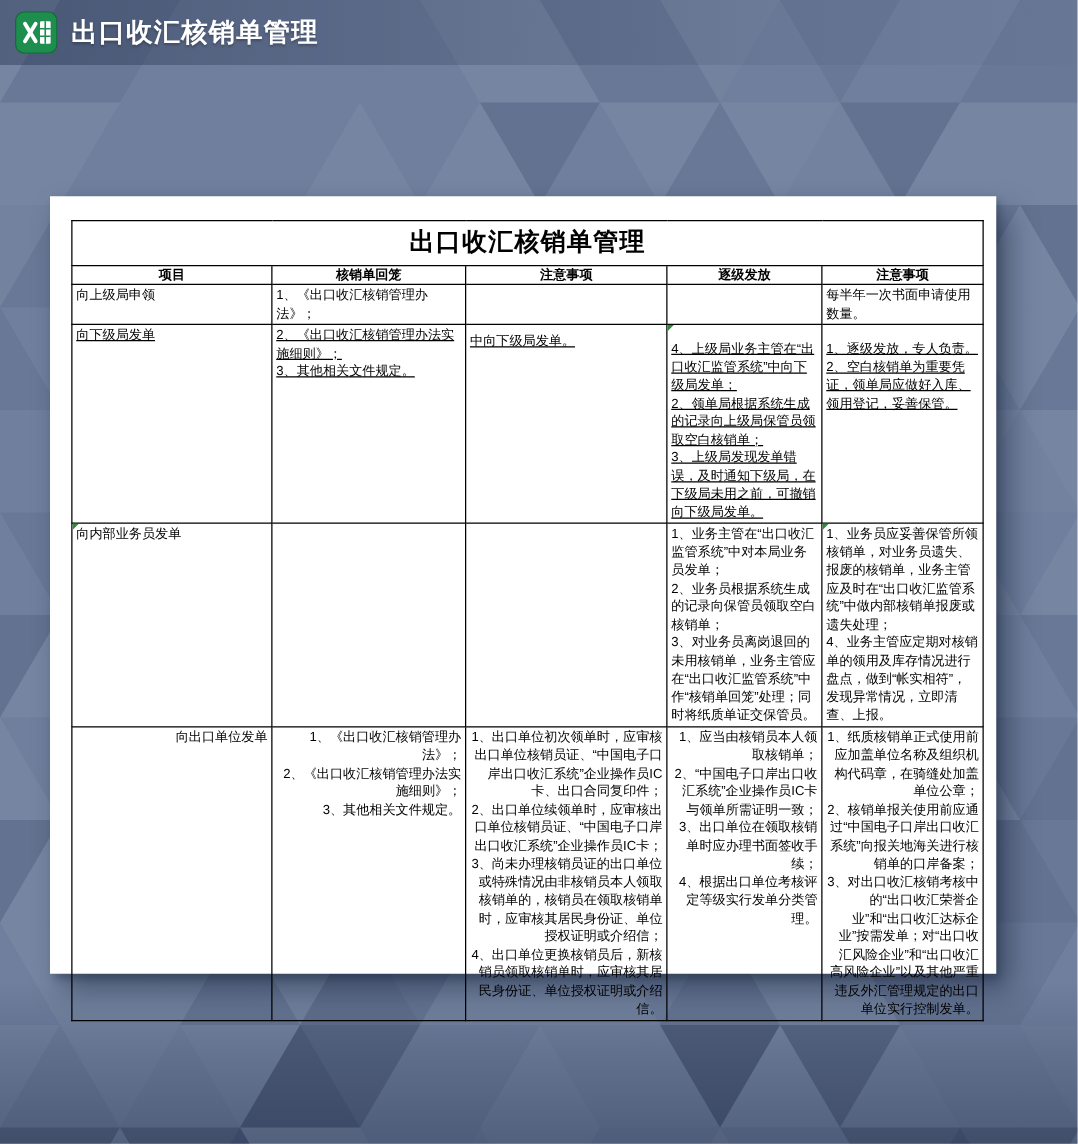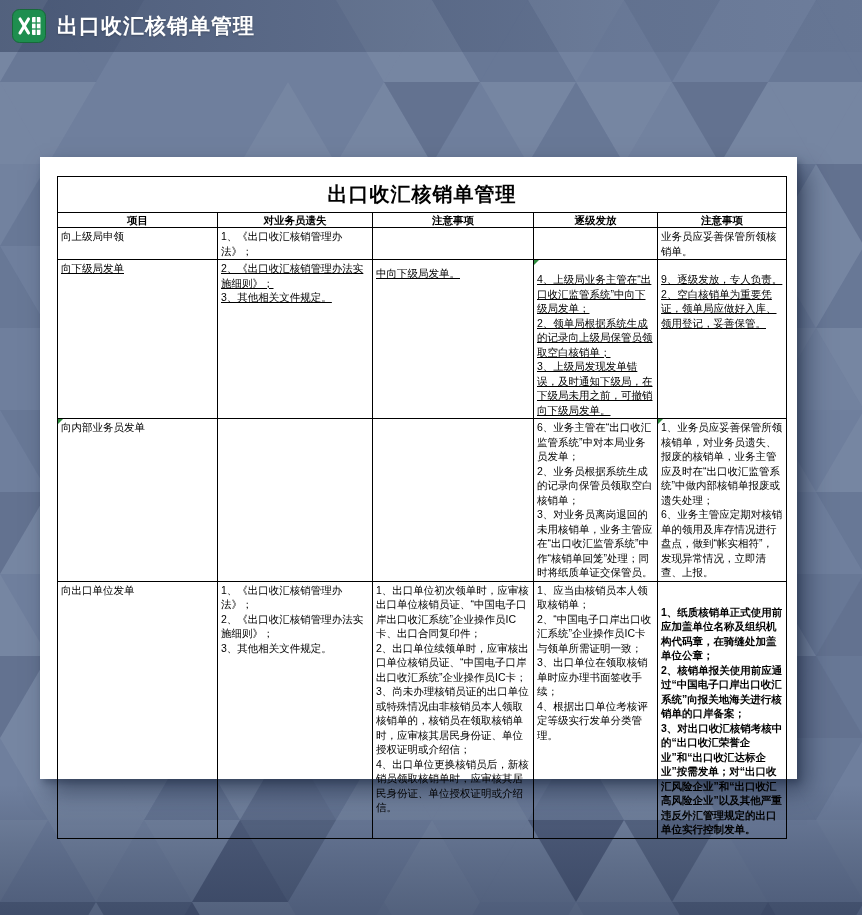--- a/index.html
+++ b/index.html
@@ -39,30 +39,30 @@
     position:relative;
   }
   .tbl-title{
     text-align:center;font-size:20px !important;font-weight:700 !important;
     line-height:33px !important;letter-spacing:1px;
   }
   tr.hdr th{
     text-align:center;font-weight:700;font-size:10.5px;line-height:14px;padding:0 2px;
   }
   .cell-text{white-space:pre-wrap;display:block;}
-  .bold .cell-text{font-weight:700;margin-top:22px;}
+  .bold .cell-text{font-weight:400;}
   .pt6{padding-top:6px !important;}
   .pt12{padding-top:12px !important;}
   .corner{
     position:absolute;left:0;top:0;width:0;height:0;
     border-top:5px solid #2E8B3D;border-right:5px solid transparent;
   }
   
   tr.r-title{height:36px;} tr.hdr{height:14px;margin-top:22px;}
-  tr.r1{height:19px;} tr.r2{height:137px;text-decoration:underline;} tr.r3{height:147px;margin-top:20px;} tr.r4{height:233px;}
+  tr.r1{height:19px;} tr.r2{height:137px;text-decoration:underline;} tr.r3{height:147px;margin-top:20px;} tr.r4{height:233px;text-align:right;}
 </style>
 </head>
 <body>
 
 <svg id="bg-tris">
     <polygon points="-96,82 -48,0 0,82" fill="rgba(255,255,255,0.025)"></polygon>
     <polygon points="-48,0 48,0 0,82" fill="rgba(255,255,255,0.055)"></polygon>
     <polygon points="0,82 48,0 96,82" fill="rgba(20,34,64,0.07)"></polygon>
     <polygon points="48,0 144,0 96,82" fill="rgba(20,34,64,0.07)"></polygon>
     <polygon points="96,82 144,0 192,82" fill="rgba(0,0,0,0)"></polygon>
@@ -372,84 +372,84 @@
         <col style="width:161px">
       <col style="width:124px">
         <col style="width:129px">
     </colgroup>
     <tbody>
         <tr class="r-title">
       <td colspan="5" class="tbl-title">出口收汇核销单管理</td>
     </tr>
     <tr class="hdr">
       <th>项目</th>
-      <th>对业务员遗失</th>
+      <th>核销单回笼</th>
       <th>注意事项</th>
       <th>逐级发放</th>
       <th>注意事项</th>
     </tr>
     <tr class="r1">
       <td>
             <span class="cell-text">向上级局申领</span>
           </td>
       <td>
             <span class="cell-text">1、《出口收汇核销管理办法》；</span>
           </td>
       <td>
             <span class="cell-text"></span>
           </td>
       <td>
             <span class="cell-text"></span>
           </td>
       <td>
-            <span class="cell-text">业务员应妥善保管所领核销单。</span>
+            <span class="cell-text">每半年一次书面申请使用数量。</span>
           </td>
     </tr>
     <tr class="r2">
       <td>
             <span class="cell-text">向下级局发单</span>
           </td>
       <td>
             <span class="cell-text">2、《出口收汇核销管理办法实施细则》；
 3、其他相关文件规定。</span>
           </td>
       <td class="pt6">
             <span class="cell-text">中向下级局发单。</span>
           </td>
       <td class="pt12">
             <span class="corner"></span>
             <span class="cell-text">4、上级局业务主管在“出口收汇监管系统”中向下级局发单；
 2、领单局根据系统生成的记录向上级局保管员领取空白核销单；
 3、上级局发现发单错误，及时通知下级局，在下级局未用之前，可撤销向下级局发单。</span>
           </td>
       <td class="pt12">
-            <span class="cell-text">9、逐级发放，专人负责。
+            <span class="cell-text">1、逐级发放，专人负责。
 2、空白核销单为重要凭证，领单局应做好入库、领用登记，妥善保管。</span>
           </td>
     </tr>
     <tr class="r3">
       <td>
             <span class="corner"></span>
             <span class="cell-text">向内部业务员发单</span>
           </td>
       <td>
             <span class="cell-text"></span>
           </td>
       <td>
             <span class="cell-text"></span>
           </td>
       <td>
-            <span class="cell-text">6、业务主管在“出口收汇监管系统”中对本局业务员发单；
+            <span class="cell-text">1、业务主管在“出口收汇监管系统”中对本局业务员发单；
 2、业务员根据系统生成的记录向保管员领取空白核销单；
 3、对业务员离岗退回的未用核销单，业务主管应在“出口收汇监管系统”中作“核销单回笼”处理；同时将纸质单证交保管员。</span>
           </td>
       <td>
             <span class="corner"></span>
             <span class="cell-text">1、业务员应妥善保管所领核销单，对业务员遗失、报废的核销单，业务主管应及时在“出口收汇监管系统”中做内部核销单报废或遗失处理；
-6、业务主管应定期对核销单的领用及库存情况进行盘点，做到“帐实相符”，发现异常情况，立即清查、上报。</span>
+4、业务主管应定期对核销单的领用及库存情况进行盘点，做到“帐实相符”，发现异常情况，立即清查、上报。</span>
           </td>
     </tr>
     <tr class="r4">
       <td>
             <span class="cell-text">向出口单位发单</span>
           </td>
       <td>
             <span class="cell-text">1、《出口收汇核销管理办法》；
 2、《出口收汇核销管理办法实施细则》；
 3、其他相关文件规定。</span>

